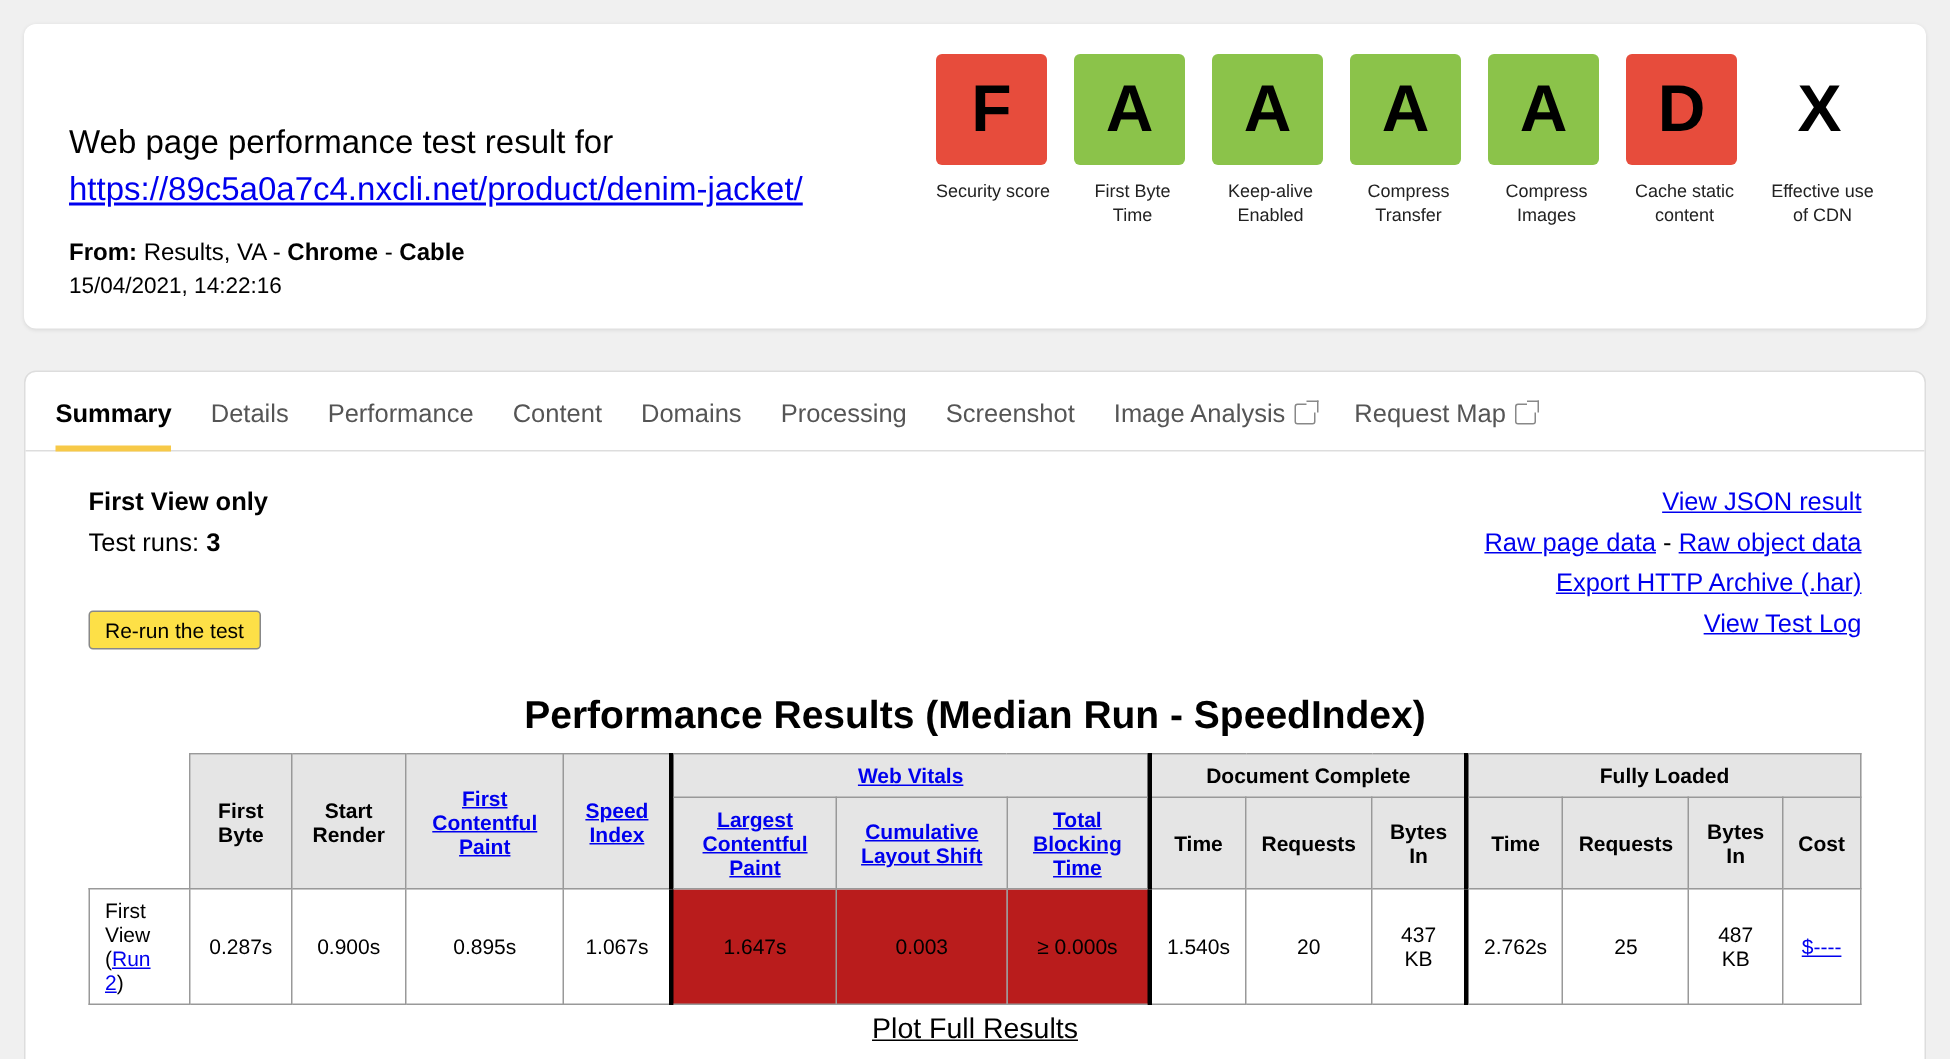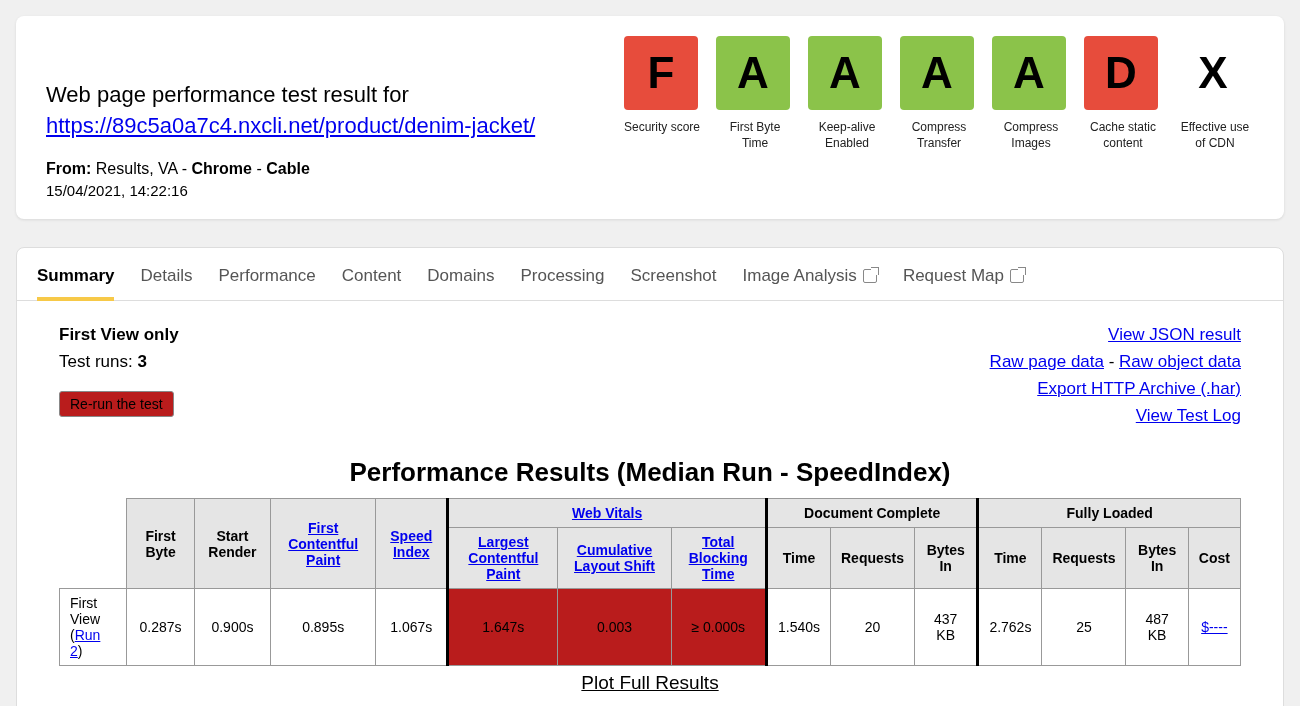--- a/index.html
+++ b/index.html
@@ -29,21 +29,21 @@
 .tab.active::after { content: ""; position: absolute; bottom: -1px; left: 0; right: 0; height: 4px; background: #f7c948; }
 .ext-icon { width: 14px; height: 14px; border: 1.5px solid #888; border-radius: 2px; position: relative; display: inline-block; }
 .ext-icon::after { content: ""; position: absolute; top: -3px; right: -3px; width: 7px; height: 7px; border-top: 1.5px solid #888; border-right: 1.5px solid #888; background: #fff; }
 
 .panel-body { padding: 20px 42px; }
 .info-row { display: flex; justify-content: space-between; align-items: flex-start; }
 .info-left { font-size: 17px; line-height: 1.6; }
 .info-left b { font-weight: 700; }
 .info-right { text-align: right; font-size: 17px; line-height: 1.6; }
 .info-right a { color: #0000ee; text-decoration: underline; margin-top: 25px; }
-.rerun-btn { margin-top: 16px; padding: 4px 10px; font-size: 14px; background: #b91c1c; border: 1px solid #888; border-radius: 3px; cursor: pointer; }
+.rerun-btn { margin-top: 32px; padding: 4px 10px; font-size: 14px; background: #fde047; border: 1px solid #888; border-radius: 3px; cursor: pointer; }
 
 .perf-title { text-align: center; font-size: 26px; font-weight: 700; margin-top: 28px; margin-bottom: 10px; }
 .perf-table { margin: 0 auto; border-collapse: collapse; font-size: 14px; }
 .perf-table th, .perf-table td { border: 1px solid #999; padding: 6px 10px; text-align: center; vertical-align: middle; }
 .perf-table th { background: #e5e5e5; font-weight: 700; }
 .perf-table th a { color: #0000ee; text-decoration: underline; font-weight: 700; }
 .perf-table .group-border-left { border-left: 3px solid #000; }
 .perf-table td.vitals { background: #b91c1c; }
 .perf-table td.rowlabel { background: #fff; text-align: left; }
 .perf-table td.rowlabel a { color: #0000ee; text-decoration: underline; text-align: right; }

